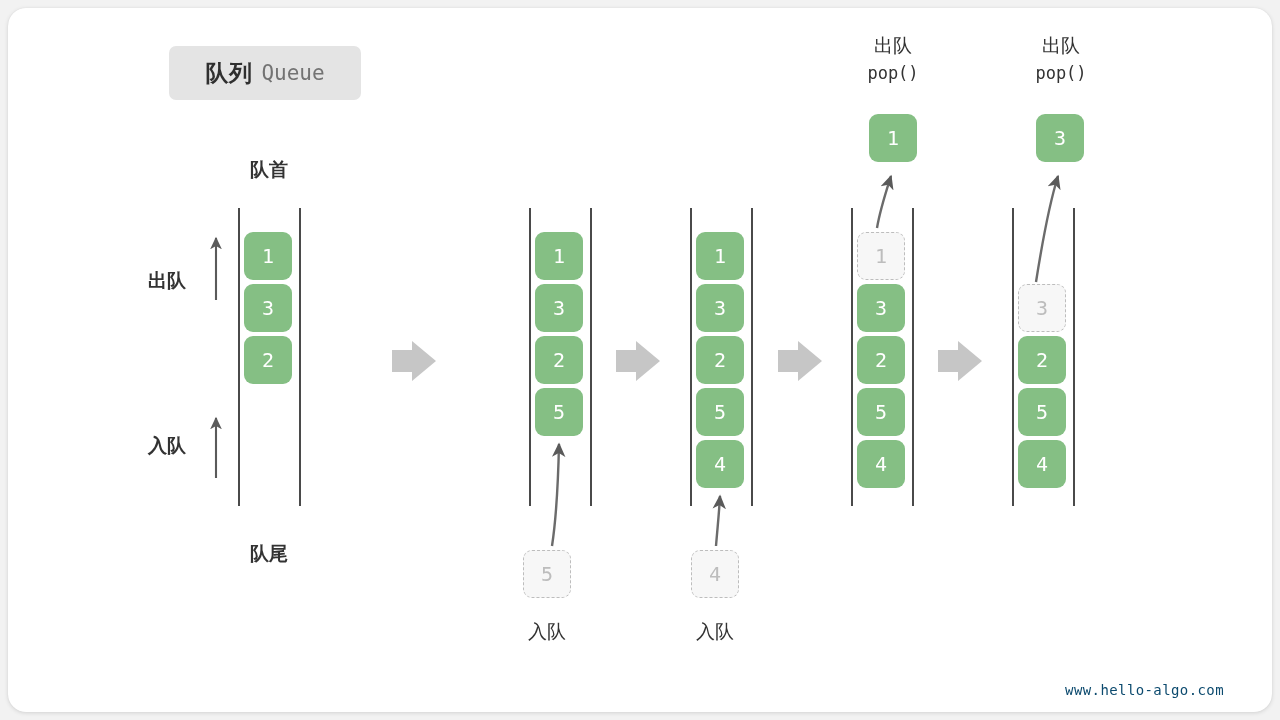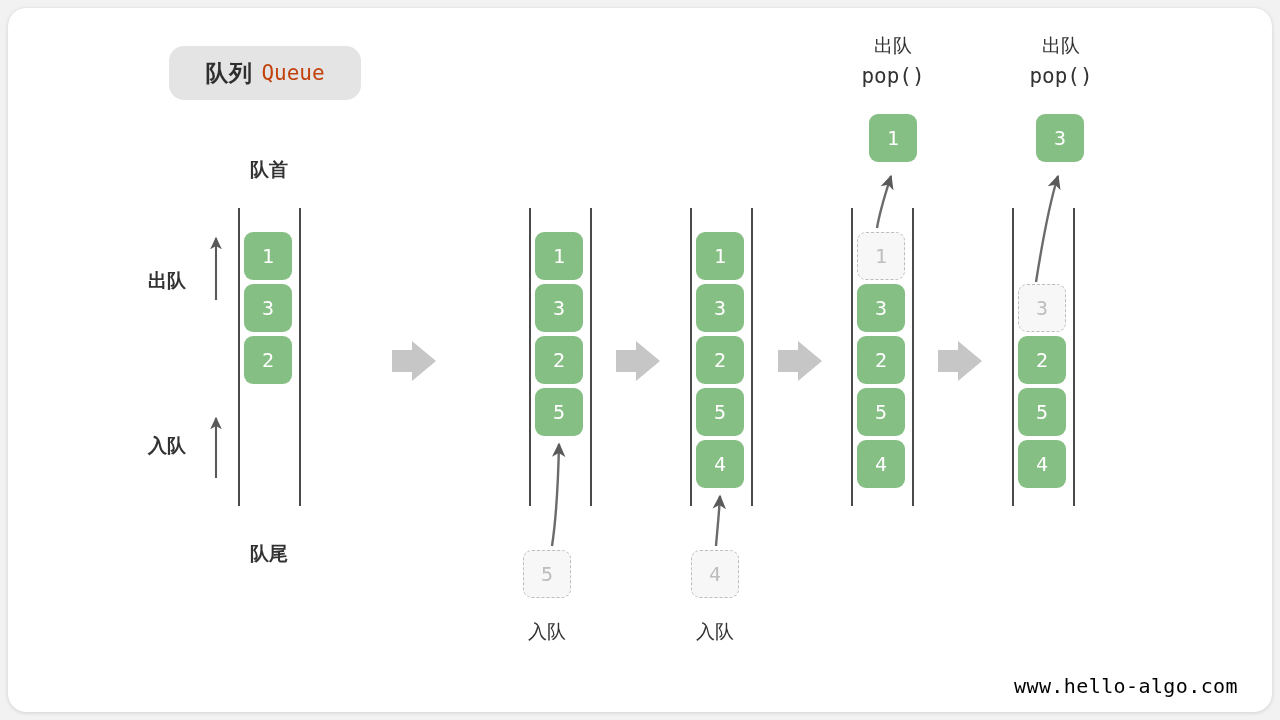--- a/index.html
+++ b/index.html
@@ -37,37 +37,37 @@
   }
 
   
   .title-badge {
     position: absolute;
     left: 169px;
     top: 46px;
     width: 192px;
     height: 54px;
     background: #e4e4e4;
-    border-radius: 15px;
+    border-radius: 7px;
     display: flex;
     align-items: center;
     justify-content: center;
     gap: 9px;
     white-space: nowrap;
   }
   .title-cn {
     font-size: 23px;
     font-weight: 700;
     color: #2f2f2f;
     letter-spacing: 0.5px;
   }
   .title-en {
     font-family: "DejaVu Sans Mono", "Liberation Mono", monospace;
     font-size: 21px;
-    color: #c2410c;
+    color: #737373;
   }
 
   
   .cap {
     position: absolute;
     font-size: 19px;
     font-weight: 700;
     color: #333333;
     white-space: nowrap;
   }
@@ -107,34 +107,34 @@
     white-space: nowrap;
     line-height: 1.5;
   }
   .op .op-cn {
     font-size: 19px;
     color: #333333;
     display: block;
   }
   .op .op-code {
     font-family: "DejaVu Sans Mono", "Liberation Mono", monospace;
-    font-size: 21px;
+    font-size: 17px;
     color: #333333;
     display: block;
   }
   .op .op-num { color: #4f9a4c; font-weight: 700; }
 
   
   .watermark {
     position: absolute;
-    right: 42px;
+    right: 56px;
     bottom: 22px;
     font-family: "DejaVu Sans Mono", "Liberation Mono", monospace;
-    font-size: 20px;
-    color: #000000;
+    font-size: 14px;
+    color: #0c4a6e;
     letter-spacing: 0.4px;
   }
 
   svg.overlay {
     position: absolute;
     left: 0; top: 0;
     width: 1280px; height: 720px;
     pointer-events: none;
   }
 </style>

